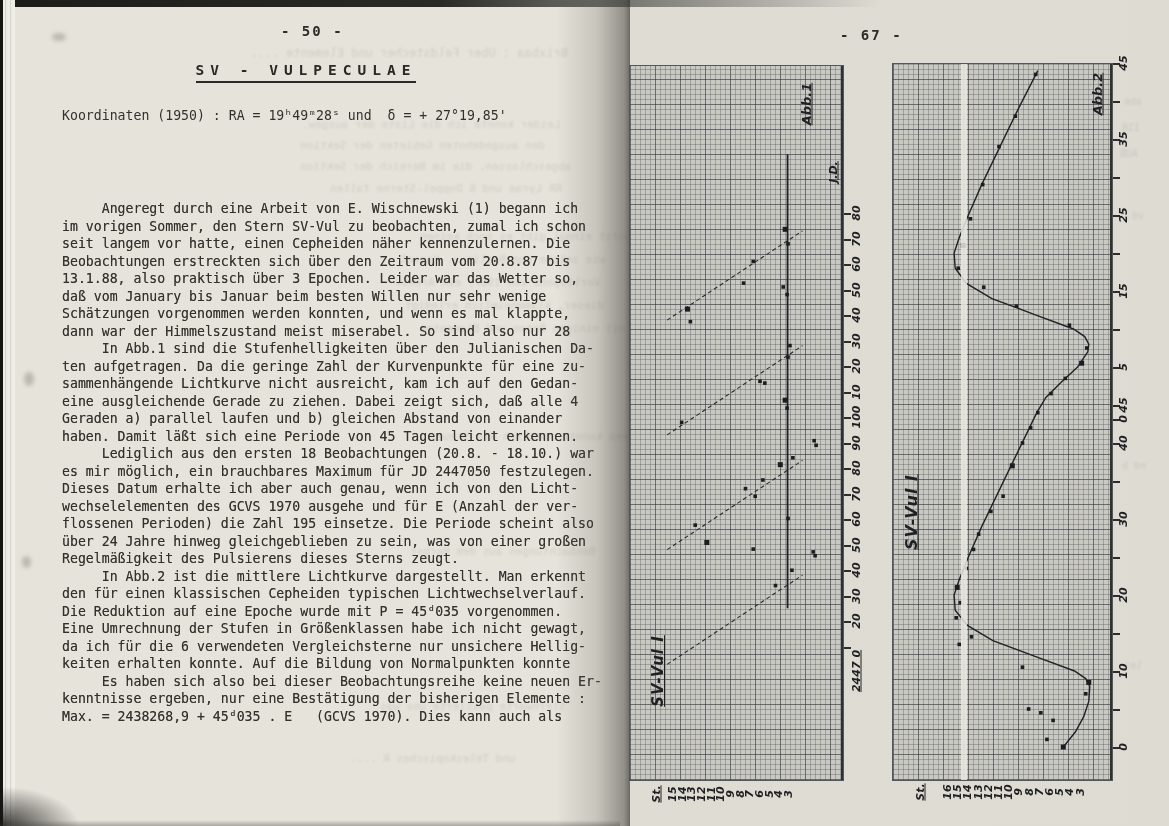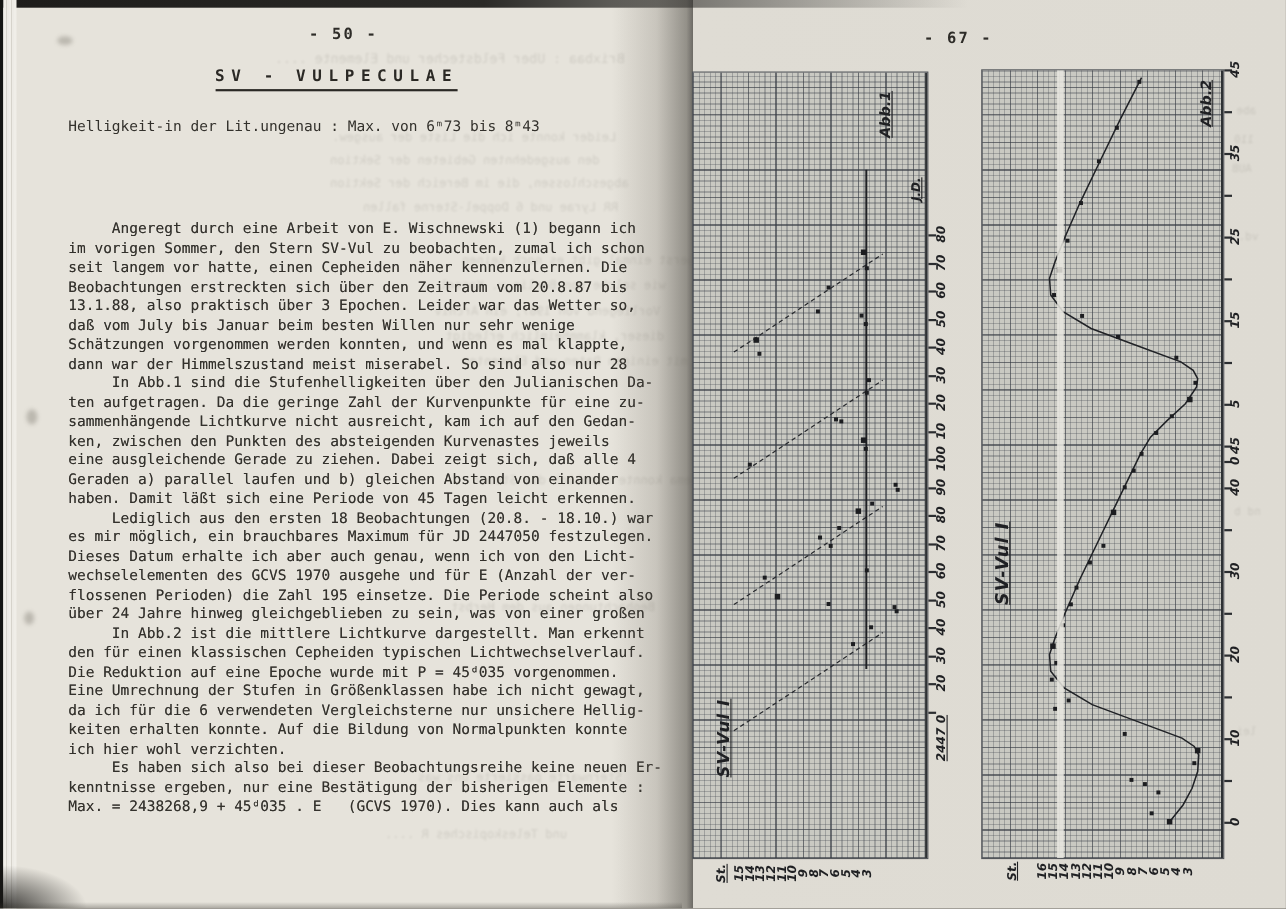--- a/index.html
+++ b/index.html
@@ -53,51 +53,50 @@
   .smudge{position:absolute;background:#6d695f;filter:blur(2px);opacity:.35;border-radius:50%;}
 </style>
 </head>
 <body>
 
 <div id="scan">
   <div>
     <div class="pagenum" id="pn-left">- 50 -</div>
     <div id="title"><span>SV - VULPECULAE</span></div>
     <div id="info">
-        <div class="ln">Helligkeit-in der Lit.ungenau : Max. von 6ᵐ73 bis 8ᵐ43</div>
+        <div class="ln">Koordinaten (1950) : RA = 19ʰ49ᵐ28ˢ und  δ = + 27°19,85'</div>
       </div>
     <div id="body">
         <div class="ln">     Angeregt durch eine Arbeit von E. Wischnewski (1) begann ich</div>
         <div class="ln">im vorigen Sommer, den Stern SV-Vul zu beobachten, zumal ich schon</div>
         <div class="ln">seit langem vor hatte, einen Cepheiden näher kennenzulernen. Die</div>
         <div class="ln">Beobachtungen erstreckten sich über den Zeitraum vom 20.8.87 bis</div>
         <div class="ln">13.1.88, also praktisch über 3 Epochen. Leider war das Wetter so,</div>
-        <div class="ln">daß vom July bis Januar beim besten Willen nur sehr wenige</div>
+        <div class="ln">daß vom January bis Januar beim besten Willen nur sehr wenige</div>
         <div class="ln">Schätzungen vorgenommen werden konnten, und wenn es mal klappte,</div>
         <div class="ln">dann war der Himmelszustand meist miserabel. So sind also nur 28</div>
         <div class="ln">     In Abb.1 sind die Stufenhelligkeiten über den Julianischen Da-</div>
         <div class="ln">ten aufgetragen. Da die geringe Zahl der Kurvenpunkte für eine zu-</div>
         <div class="ln">sammenhängende Lichtkurve nicht ausreicht, kam ich auf den Gedan-</div>
-        <div class="ln">ken, zwischen den Punkten des absteigenden Kurvenastes jeweils</div>
         <div class="ln">eine ausgleichende Gerade zu ziehen. Dabei zeigt sich, daß alle 4</div>
         <div class="ln">Geraden a) parallel laufen und b) gleichen Abstand von einander</div>
         <div class="ln">haben. Damit läßt sich eine Periode von 45 Tagen leicht erkennen.</div>
         <div class="ln">     Lediglich aus den ersten 18 Beobachtungen (20.8. - 18.10.) war</div>
         <div class="ln">es mir möglich, ein brauchbares Maximum für JD 2447050 festzulegen.</div>
         <div class="ln">Dieses Datum erhalte ich aber auch genau, wenn ich von den Licht-</div>
         <div class="ln">wechselelementen des GCVS 1970 ausgehe und für E (Anzahl der ver-</div>
         <div class="ln">flossenen Perioden) die Zahl 195 einsetze. Die Periode scheint also</div>
         <div class="ln">über 24 Jahre hinweg gleichgeblieben zu sein, was von einer großen</div>
+        <div class="ln">Regelmäßigkeit des Pulsierens dieses Sterns zeugt.</div>
         <div class="ln">     In Abb.2 ist die mittlere Lichtkurve dargestellt. Man erkennt</div>
         <div class="ln">den für einen klassischen Cepheiden typischen Lichtwechselverlauf.</div>
         <div class="ln">Die Reduktion auf eine Epoche wurde mit P = 45ᵈ035 vorgenommen.</div>
         <div class="ln">Eine Umrechnung der Stufen in Größenklassen habe ich nicht gewagt,</div>
         <div class="ln">da ich für die 6 verwendeten Vergleichsterne nur unsichere Hellig-</div>
         <div class="ln">keiten erhalten konnte. Auf die Bildung von Normalpunkten konnte</div>
-        <div class="ln">ich hier wohl verzichten.</div>
         <div class="ln">     Es haben sich also bei dieser Beobachtungsreihe keine neuen Er-</div>
         <div class="ln">kenntnisse ergeben, nur eine Bestätigung der bisherigen Elemente :</div>
         <div class="ln">Max. = 2438268,9 + 45ᵈ035 . E   (GCVS 1970). Dies kann auch als</div>
       </div>
   </div>
   <div>
     <div class="pagenum" id="pn-right">- 67 -</div>
   </div>
 
   <div class="ov" id="gutter"></div>

